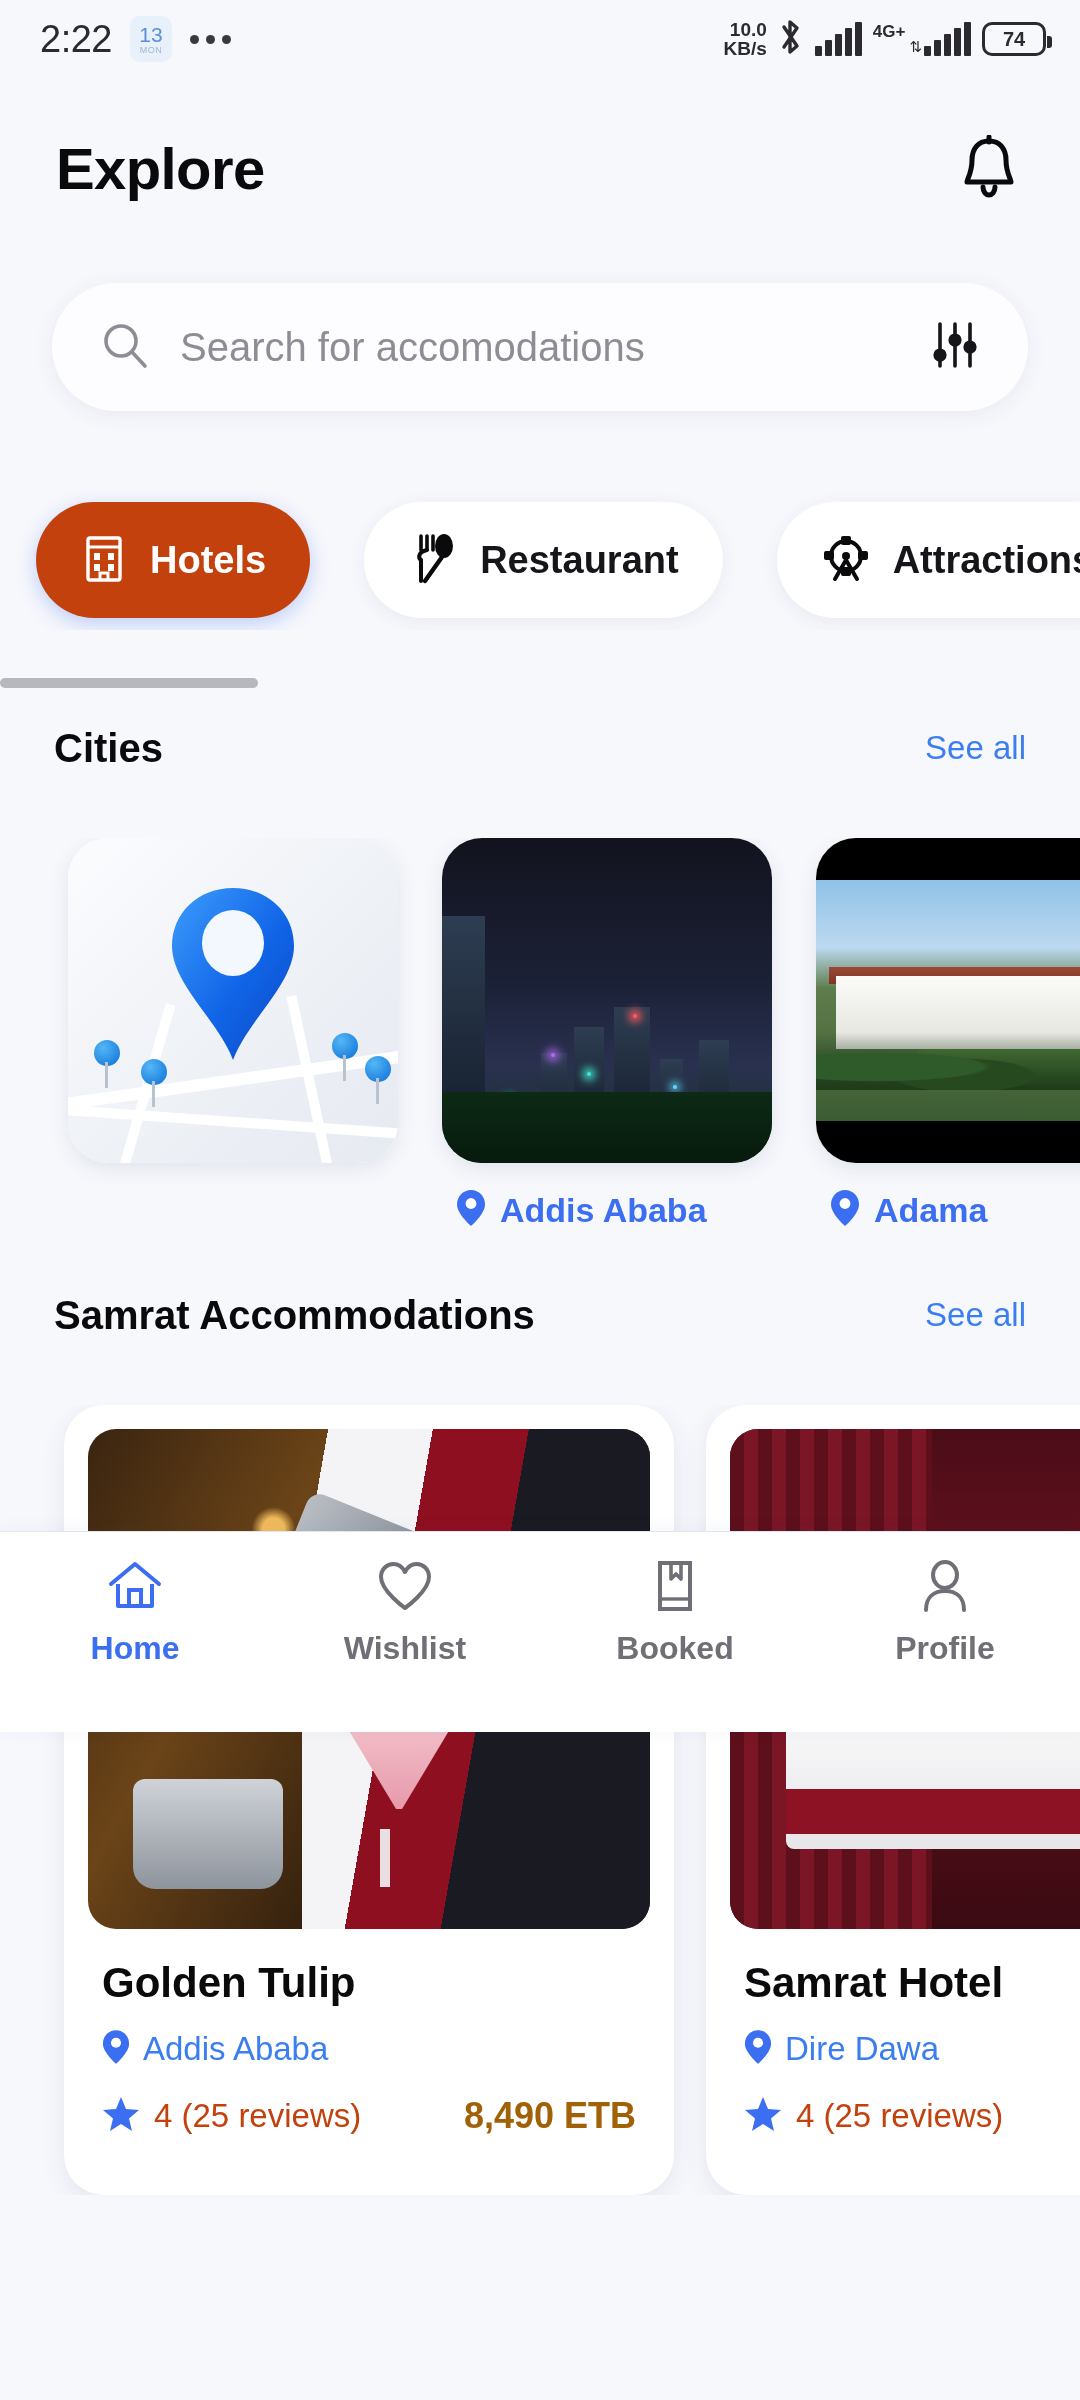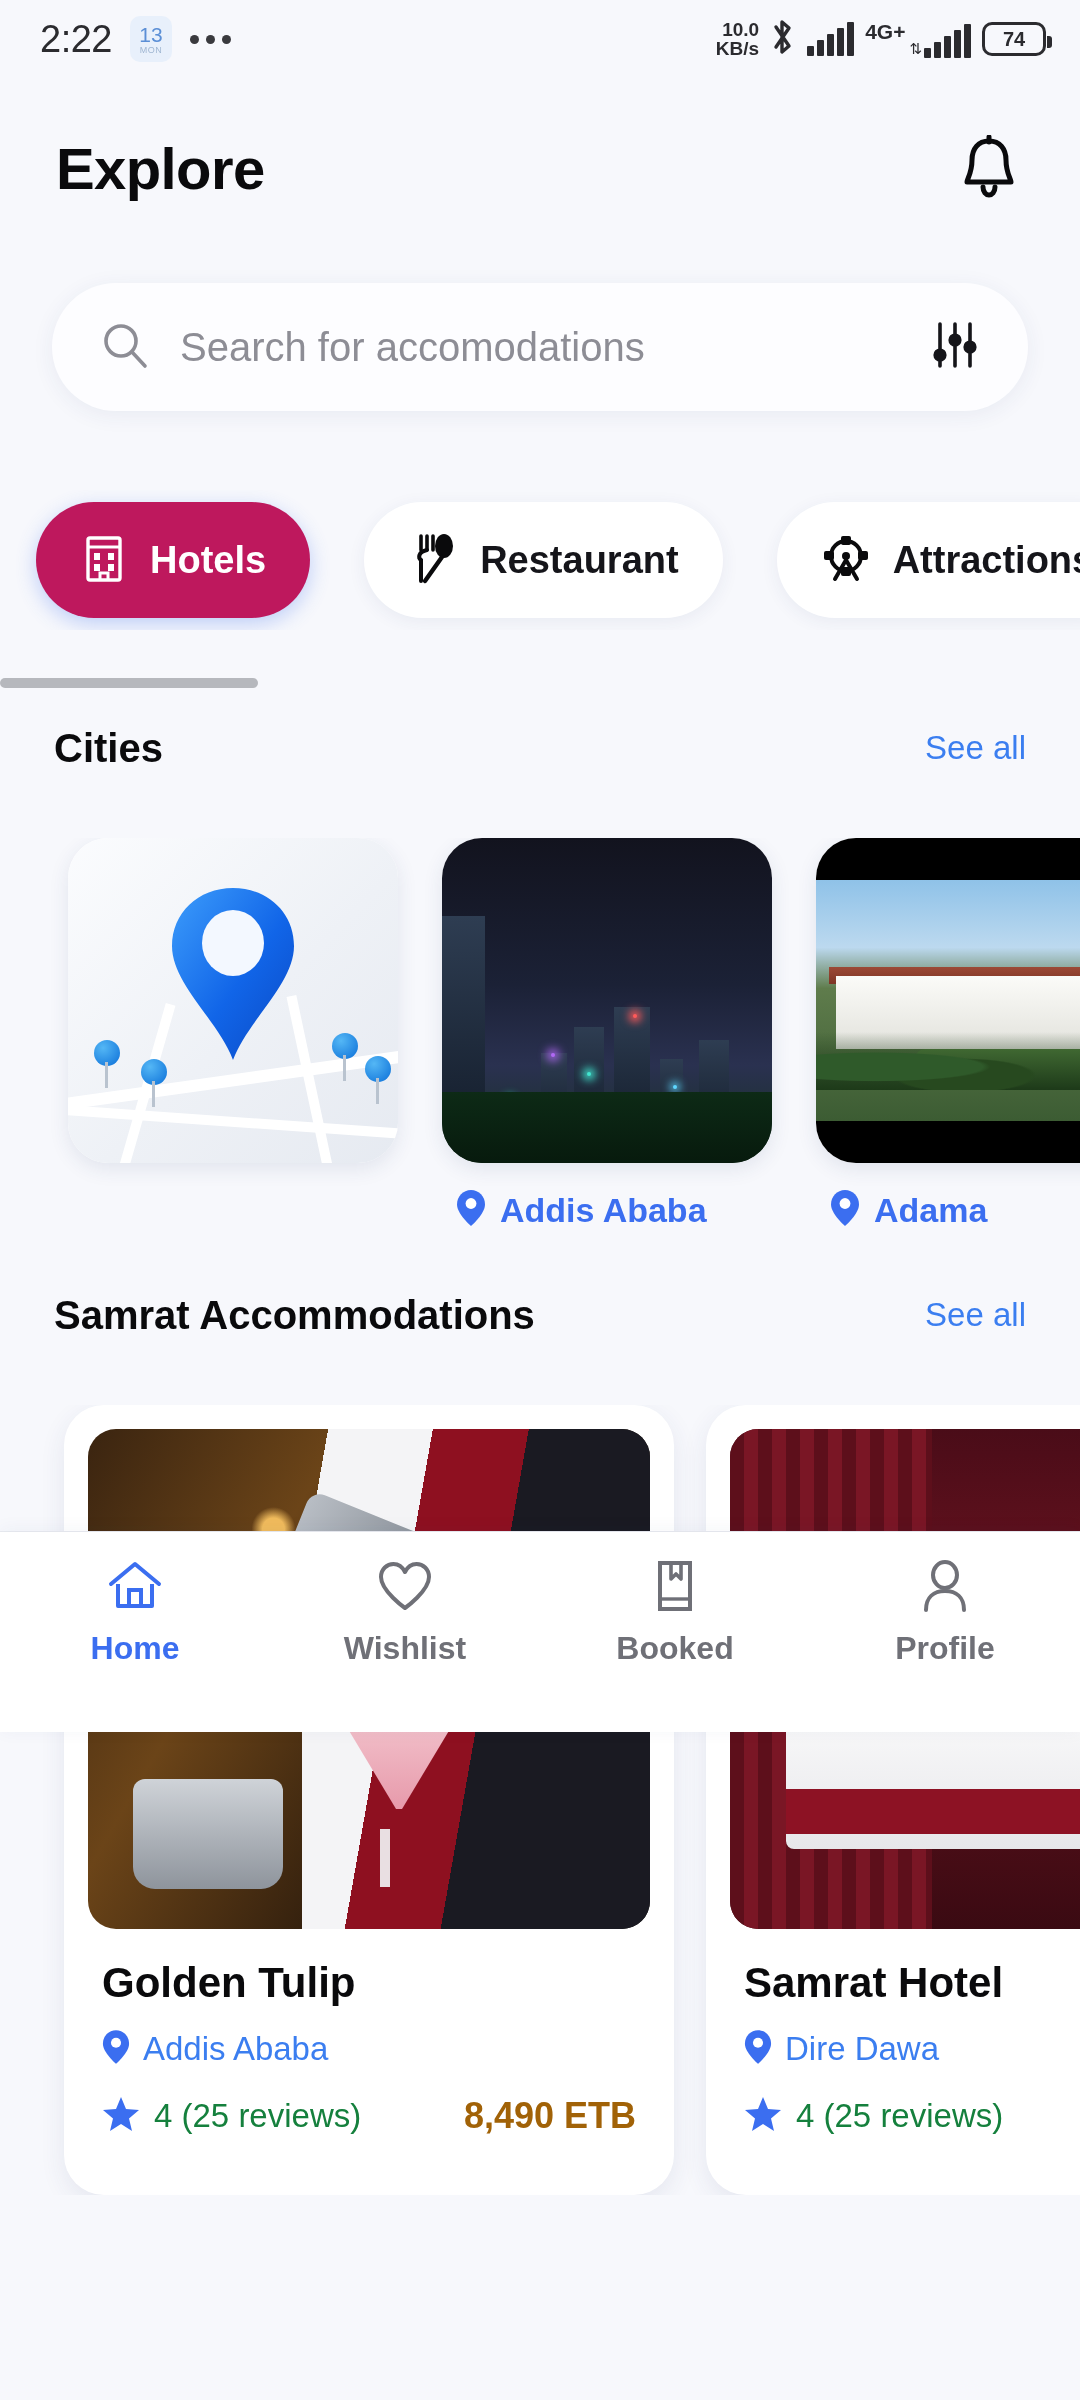--- a/index.html
+++ b/index.html
@@ -30,21 +30,21 @@
   .dots i { width:9px; height:9px; border-radius:50%; background:#3a3a3e; display:block; }
 
   .sb-right { display:flex; align-items:center; gap:11px; }
   .netspeed { font-size:19px; font-weight:700; color:#2b2b2f; line-height:1.02; text-align:right; }
   .bars { display:flex; align-items:flex-end; gap:3px; height:34px; }
   .bars b { width:7px; background:#2b2b2f; border-radius:1px; display:block; }
   .bars b:nth-child(1){height:10px} .bars b:nth-child(2){height:16px}
   .bars b:nth-child(3){height:22px} .bars b:nth-child(4){height:28px}
   .bars b:nth-child(5){height:34px}
   .sig-group{ display:flex; align-items:flex-end; gap:4px;}
-  .gtag { font-size:21px; font-weight:700; color:#2b2b2f; line-height:1; margin-bottom:16px;}
+  .gtag { font-size:17px; font-weight:700; color:#2b2b2f; line-height:1; margin-bottom:16px;}
   .datarrows{ font-size:15px; color:#2b2b2f; line-height:1; margin-bottom:2px; letter-spacing:-2px;}
   .battery {
     width:64px; height:34px; border:3px solid #2b2b2f; border-radius:10px;
     display:flex; align-items:center; justify-content:center; position:relative;
   }
   .battery span { font-size:20px; font-weight:600; color:#2b2b2f; }
   .battery::after{ content:""; position:absolute; right:-9px; top:11px; width:5px;height:12px;
     background:#2b2b2f; border-radius:0 3px 3px 0;}
 
   
@@ -71,21 +71,21 @@
   
   .chips {
     position:absolute; top:490px; left:0; width:1080px; height:140px;
     display:flex; align-items:center; gap:54px; padding-left:36px; overflow:hidden;
   }
   .chip {
     height:116px; border-radius:58px; display:flex; align-items:center;
     gap:22px; padding:0 44px; background:#fff; flex:0 0 auto; white-space:nowrap;
     box-shadow: 0 4px 18px rgba(40,60,110,0.07);
   }
-  .chip.active { background:#be185d; box-shadow:0 6px 20px rgba(59,110,240,0.30); }
+  .chip.active { background:#c2410c; box-shadow:0 6px 20px rgba(59,110,240,0.30); }
   .chip-label { font-size:38px; font-weight:700; color:#15151a; }
   .chip.active .chip-label { color:#ffffff; }
 
   
   .scroll-ind {
     position:absolute; top:678px; left:0; width:1080px; height:10px; background:transparent;
   }
   .scroll-ind i { display:block; width:258px; height:10px; background:#b6b8bd; border-radius:5px; }
 
   
@@ -143,21 +143,21 @@
               display:flex; gap:32px; padding-left:64px; overflow:hidden; }
   .hcard { flex:0 0 auto; width:610px; background:#ffffff; border-radius:40px;
            box-shadow:0 8px 26px rgba(40,60,110,0.09); padding:24px 24px 30px; }
   .hcard-img { width:562px; height:500px; border-radius:28px; overflow:hidden; position:relative; }
   .hcard-body { padding:0 14px; }
   .hcard-name { font-size:42px; font-weight:700; color:#0a0a0c; margin-top:30px; }
   .hcard-loc { display:flex; align-items:center; gap:13px; margin-top:22px; }
   .hcard-city { font-size:33px; color:#3b7ef0; font-weight:400; }
   .hcard-foot { display:flex; align-items:center; justify-content:space-between; margin-top:26px; }
   .rating { display:flex; align-items:center; gap:14px; }
-  .rating-txt { font-size:33px; color:#15803d; font-weight:400; }
+  .rating-txt { font-size:33px; color:#c2410c; font-weight:400; }
   .price { font-size:36px; font-weight:700; color:#a16207; white-space:nowrap; }
 
   
   .bar-art{ position:absolute; inset:0; background:
       radial-gradient(circle at 22% 30%, #d8932f 0 3%, transparent 5%),
       radial-gradient(circle at 12% 52%, #e7a843 0 2.4%, transparent 4%),
       radial-gradient(circle at 33% 20%, #f0bb5c 0 2%, transparent 4%),
       linear-gradient(120deg,#3a2410 0%,#6b4418 30%,#2a1a0c 65%,#120b05 100%); }
   .barman{ position:absolute; right:0; top:0; width:62%; height:100%;
       background:linear-gradient(100deg, transparent 0 6%, #f4f4f6 6% 30%, #8e1020 30% 52%, #1a1a22 52% 100%); }

